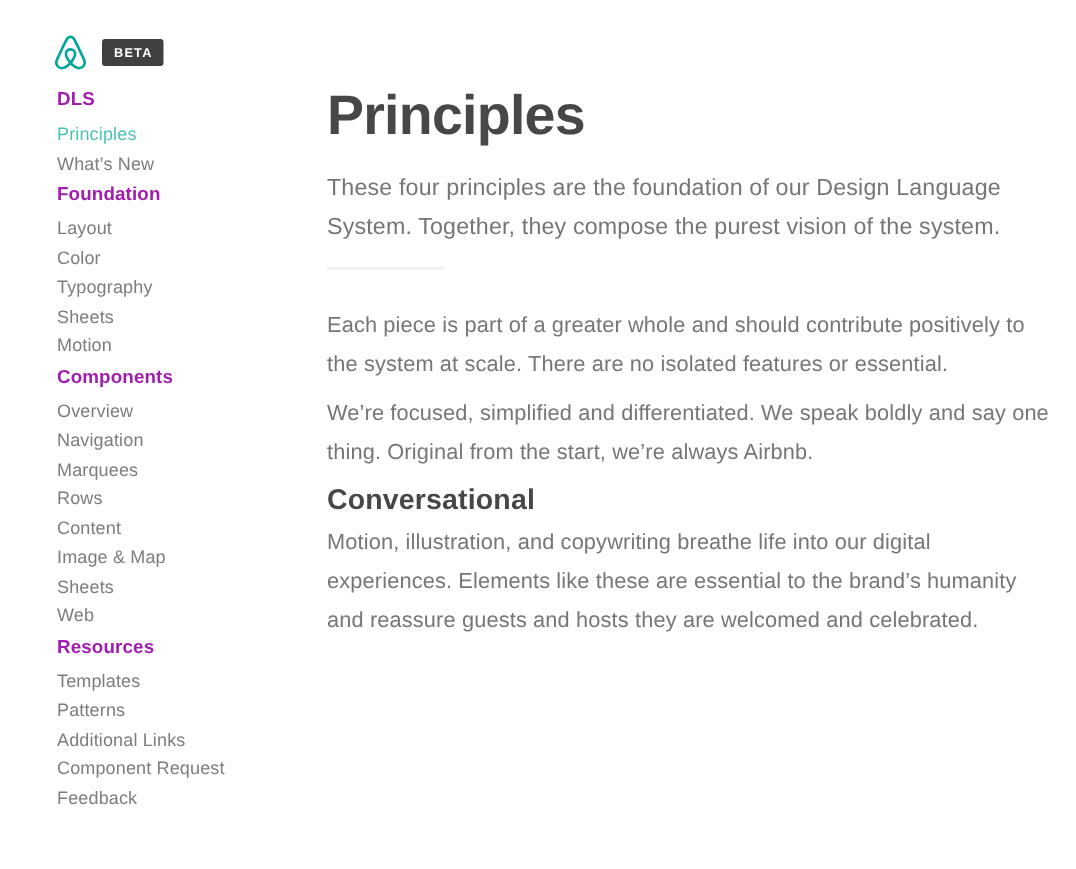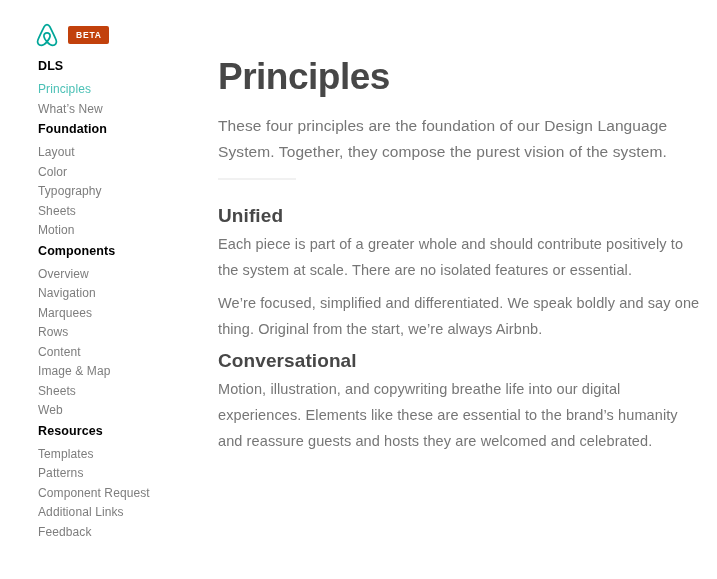--- a/index.html
+++ b/index.html
@@ -29,36 +29,36 @@
   .logo {
     display: inline-flex;
     margin-left: -5px;
     width: 28px;
     height: 28px;
     cursor: pointer;
   }
   .beta-badge {
     display: inline-block;
     margin-left: 7px;
-    background: #c2410c;
+    background: #404040;
     color: #ffffff;
     font-size: 8.5px;
     font-weight: bold;
     letter-spacing: 0.8px;
     padding: 5px 7px 4px 8px;
     border-radius: 2px;
     line-height: 1;
     text-align: center;
   }
   .nav-section { margin-top: 2px; }
   .nav-section.first { margin-top: 9px; }
   .nav-title {
     font-size: 12.5px;
     font-weight: bold;
-    color: #000000;
+    color: #a21caf;
     line-height: 16px;
     letter-spacing: 0.1px;
     margin-bottom: 6px;
   }
   .nav-item {
     display: block;
     font-size: 12px;
     color: #7d7d7d;
     line-height: 19.5px;
     text-decoration: none;
@@ -153,35 +153,34 @@
         <a class="nav-item">Content</a>
         <a class="nav-item">Image &amp; Map</a>
         <a class="nav-item">Sheets</a>
         <a class="nav-item">Web</a>
       </div>
 
       <div class="nav-section">
         <div class="nav-title">Resources</div>
         <a class="nav-item">Templates</a>
         <a class="nav-item">Patterns</a>
+        <a class="nav-item">Additional Links</a>
         <a class="nav-item">Component Request</a>
-        <a class="nav-item">Additional Links</a>
         <a class="nav-item">Feedback</a>
       </div>
     </nav>
   </aside>
 
   <main class="main">
     <h1>Principles</h1>
     <p class="intro">These four principles are the foundation of our Design Language System. Together, they compose the purest vision of the system.</p>
 
     <div class="rule"></div>
 
     <section class="principle">
-      <h2>Unified</h2>
       <p>Each piece is part of a greater whole and should contribute positively to the system at scale. There are no isolated features or essential.</p>
     </section>
 
 
     <section class="principle">
       <p>We’re focused, simplified and differentiated. We speak boldly and say one thing. Original from the start, we’re always Airbnb.</p>
     </section>
 
     <section class="principle">
       <h2>Conversational</h2>

